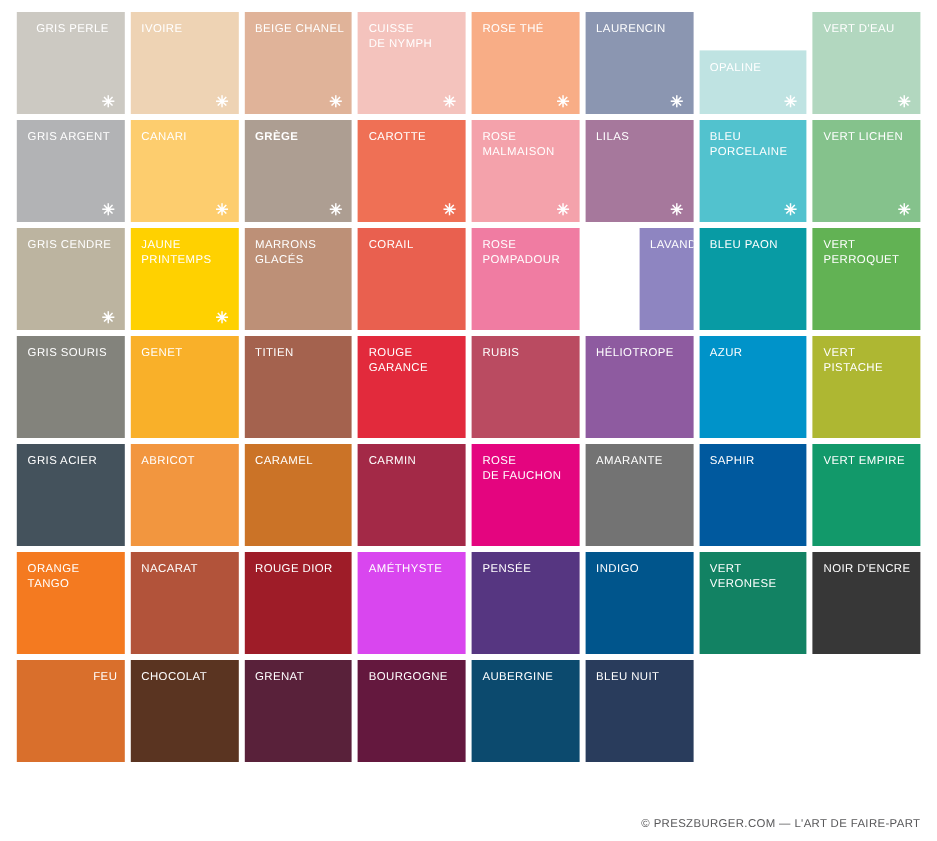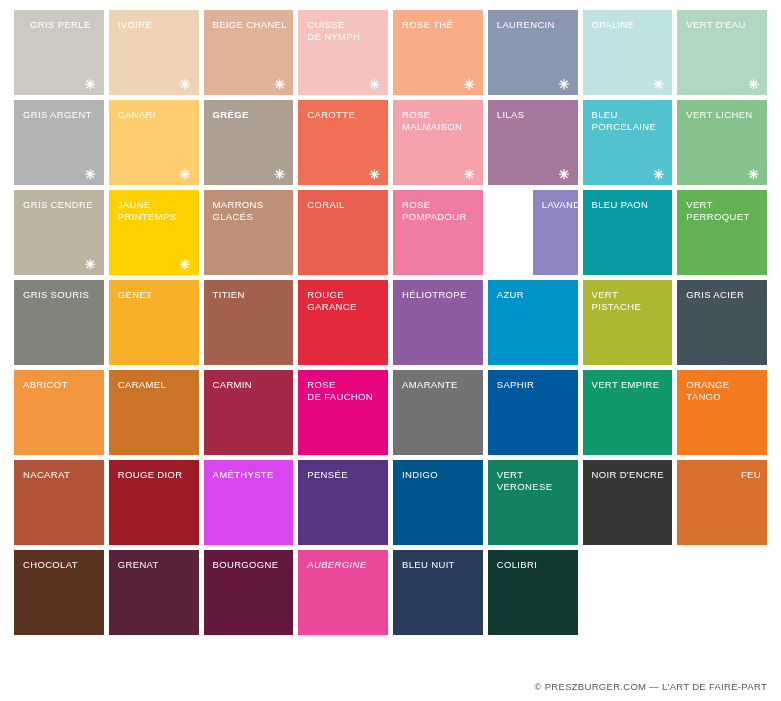--- a/index.html
+++ b/index.html
@@ -95,21 +95,21 @@
         <div class="swatch-star" style="color: rgb(255, 255, 255);">✳</div>
       </div>
       <div class="swatch" style="background: rgb(248, 173, 134);">
         <div class="swatch-label" style="color: rgb(255, 255, 255);">ROSE THÉ</div>
         <div class="swatch-star" style="color: rgb(255, 255, 255);">✳</div>
       </div>
       <div class="swatch" style="background: rgb(139, 150, 177);">
         <div class="swatch-label" style="color: rgb(255, 255, 255);">LAURENCIN</div>
         <div class="swatch-star" style="color: rgb(255, 255, 255);">✳</div>
       </div>
-      <div class="swatch" style="background: rgb(191, 227, 226);">
+      <div class="swatch" style="background: rgb(191, 227, 226); margin-top: 32px;">
         <div class="swatch-label" style="color: rgb(255, 255, 255);">OPALINE</div>
         <div class="swatch-star" style="color: rgb(255, 255, 255);">✳</div>
       </div>
       <div class="swatch" style="background: rgb(178, 215, 191);">
         <div class="swatch-label" style="color: rgb(255, 255, 255);">VERT D'EAU</div>
         <div class="swatch-star" style="color: rgb(255, 255, 255);">✳</div>
       </div>
       <div class="swatch" style="background: rgb(178, 179, 181);">
         <div class="swatch-label" style="color: rgb(255, 255, 255);">GRIS ARGENT</div>
         <div class="swatch-star" style="color: rgb(255, 255, 255);">✳</div>
@@ -180,20 +180,23 @@
       <div class="swatch" style="background: rgb(249, 176, 41);">
         <div class="swatch-label" style="color: rgb(255, 255, 255);">GENET</div>
       </div>
       <div class="swatch" style="background: rgb(164, 98, 78);">
         <div class="swatch-label" style="color: rgb(255, 255, 255);">TITIEN</div>
       </div>
       <div class="swatch" style="background: rgb(226, 42, 60);">
         <div class="swatch-label" style="color: rgb(255, 255, 255);">ROUGE
 GARANCE</div>
       </div>
+      <div class="swatch" style="background: rgb(186, 75, 97);">
+        <div class="swatch-label" style="color: rgb(255, 255, 255);">RUBIS</div>
+      </div>
       <div class="swatch" style="background: rgb(142, 91, 160);">
         <div class="swatch-label" style="color: rgb(255, 255, 255);">HÉLIOTROPE</div>
       </div>
       <div class="swatch" style="background: rgb(0, 147, 201);">
         <div class="swatch-label" style="color: rgb(255, 255, 255);">AZUR</div>
       </div>
       <div class="swatch" style="background: rgb(174, 183, 50);">
         <div class="swatch-label" style="color: rgb(255, 255, 255);">VERT PISTACHE</div>
       </div>
       <div class="swatch" style="background: rgb(68, 82, 92);">
@@ -251,26 +254,23 @@
       </div>
       <div class="swatch" style="background: rgb(90, 52, 33);">
         <div class="swatch-label" style="color: rgb(255, 255, 255);">CHOCOLAT</div>
       </div>
       <div class="swatch" style="background: rgb(89, 33, 58);">
         <div class="swatch-label" style="color: rgb(255, 255, 255);">GRENAT</div>
       </div>
       <div class="swatch" style="background: rgb(100, 24, 62);">
         <div class="swatch-label" style="color: rgb(255, 255, 255);">BOURGOGNE</div>
       </div>
-      <div class="swatch" style="background: #ec4899; font-style: italic;">
+      <div class="swatch" style="background: #0c4a6e;">
         <div class="swatch-label" style="color: rgb(255, 255, 255);">AUBERGINE</div>
       </div>
       <div class="swatch" style="background: rgb(41, 60, 92);">
         <div class="swatch-label" style="color: rgb(255, 255, 255);">BLEU NUIT</div>
       </div>
-      <div class="swatch" style="background: rgb(17, 57, 47);">
-        <div class="swatch-label" style="color: rgb(255, 255, 255);">COLIBRI</div>
-      </div>
     </div>
 
   <div id="footer-credit">© PRESZBURGER.COM — L'ART DE FAIRE-PART</div>
 
 </div>
 
 </body></html>

